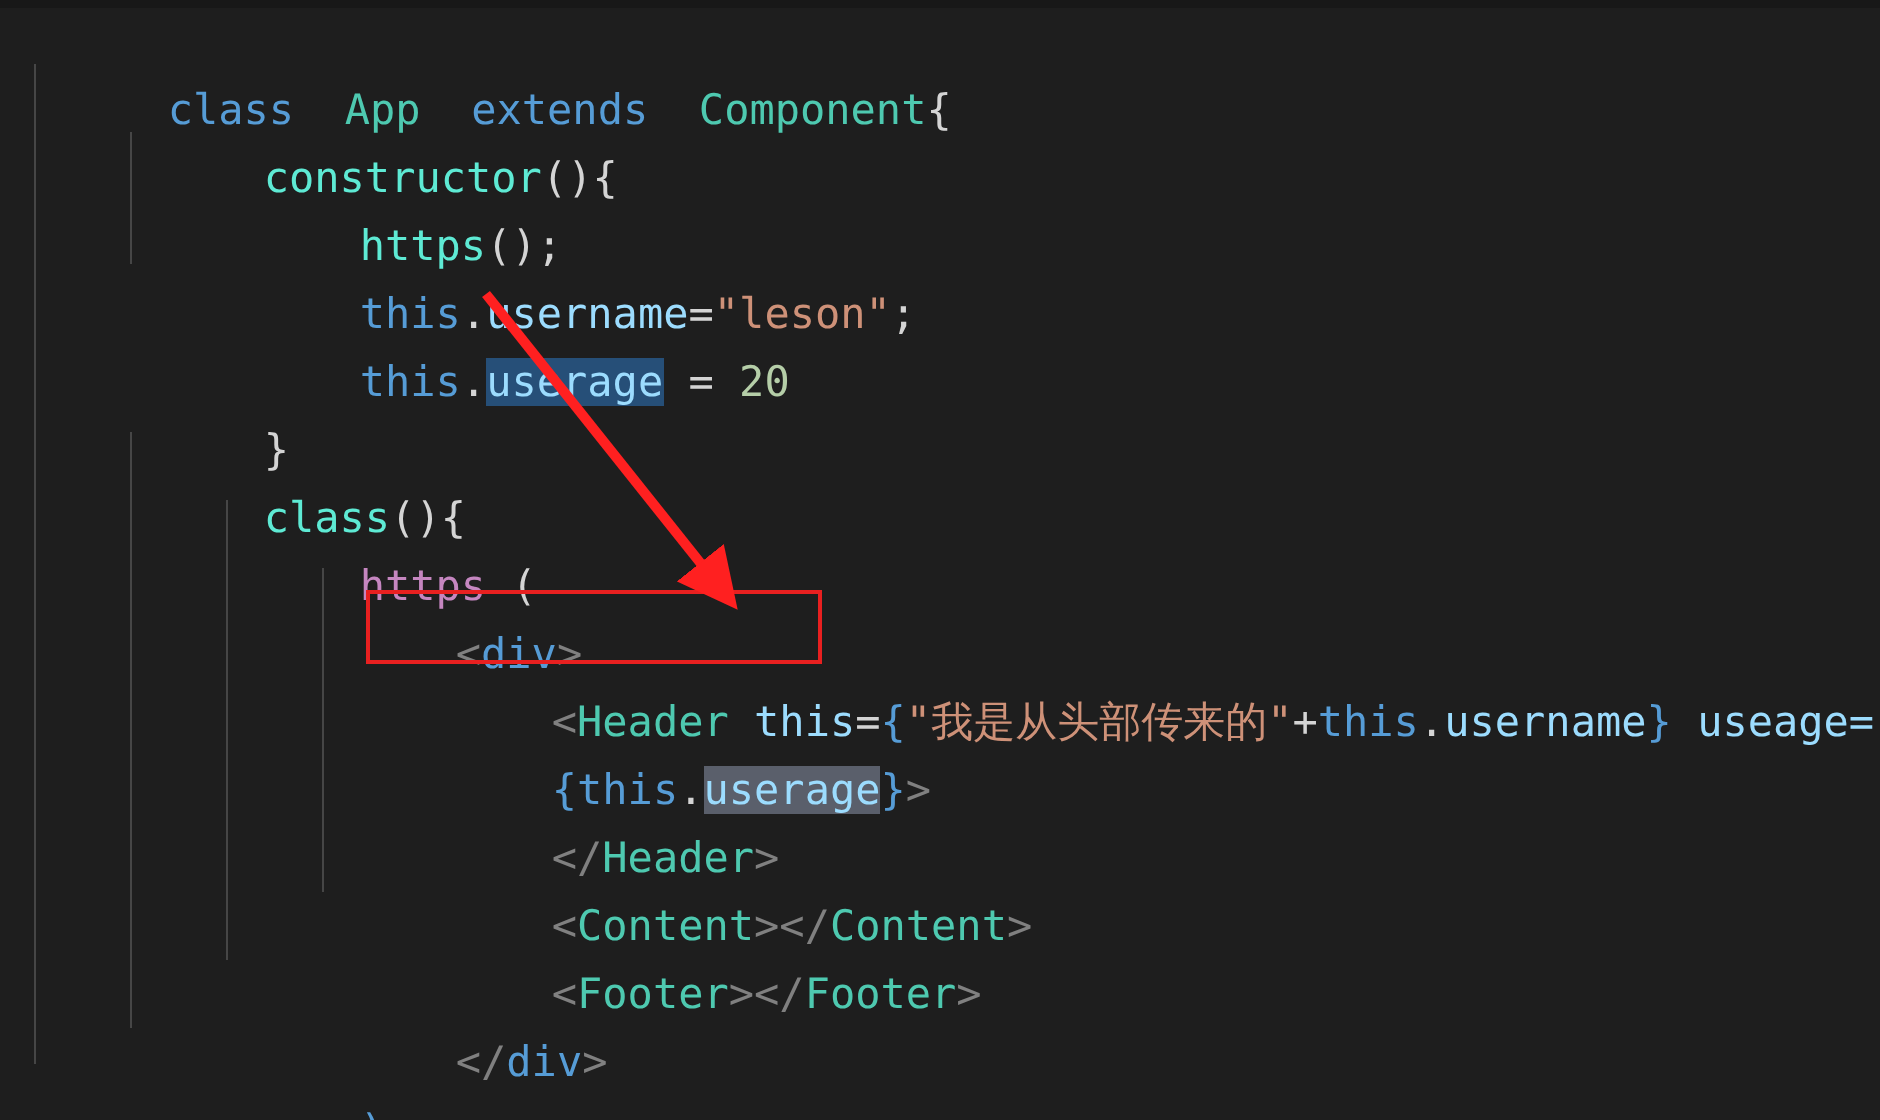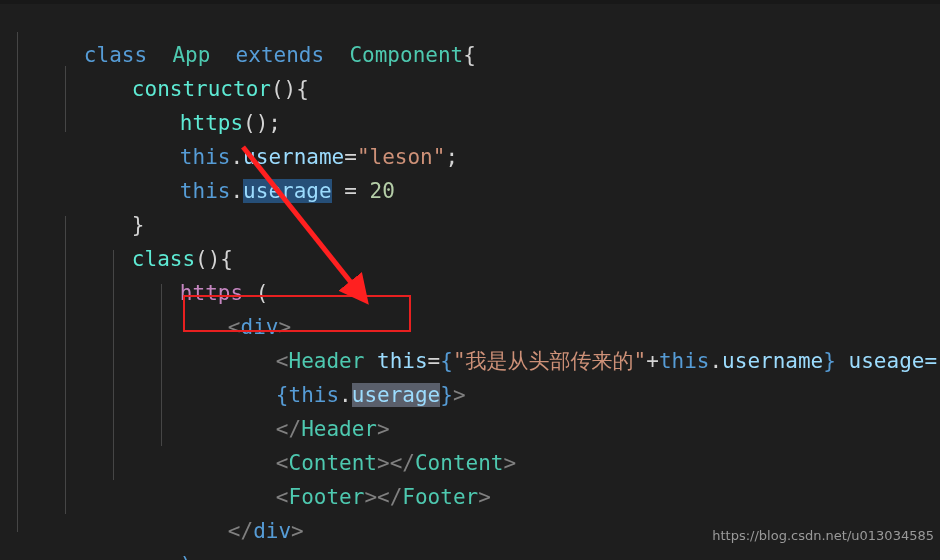--- a/index.html
+++ b/index.html
@@ -188,15 +188,14 @@
 
   <svg id="arrow" viewBox="0 0 940 560">
     <defs>
       <marker id="ah" markerWidth="6" markerHeight="6" refX="2.2" refY="3" orient="auto">
         <path d="M0,0 L6,3 L0,6 z" fill="#ff2020"></path>
       </marker>
     </defs>
     <line x1="243" y1="147" x2="357" y2="290" stroke="#ff2020" stroke-width="5" marker-end="url(#ah)"></line>
   </svg>
 
-  <div id="watermark">https://blog.csdn.net/u013034585</div>
 
 </div>
 
 </body></html>

